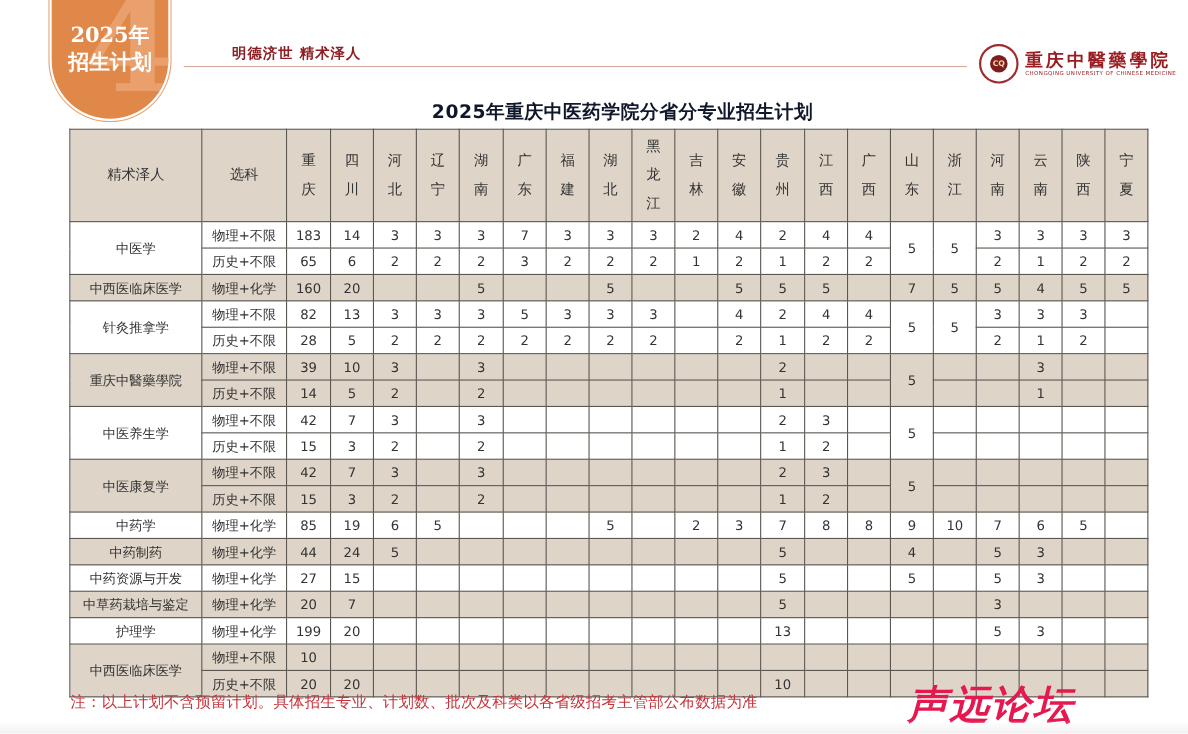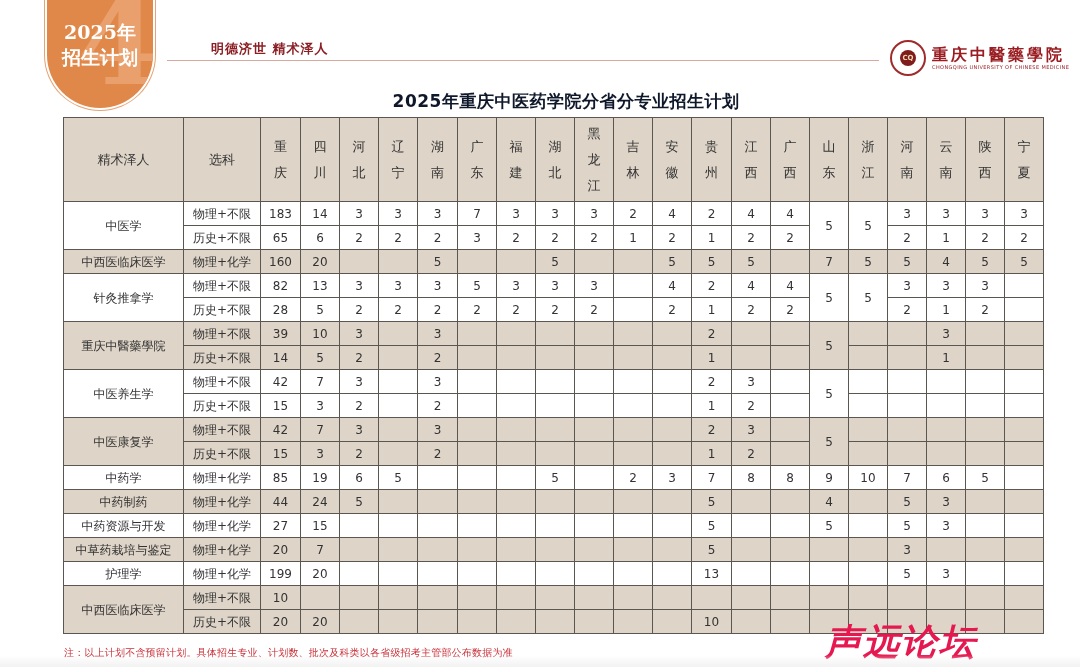--- a/index.html
+++ b/index.html
@@ -50,21 +50,21 @@
   }
   table.plan td, table.plan th {
     border:1px solid #5a5650; text-align:center; padding:0; font-weight:normal;
     height:23px; line-height:14px;
   }
   table.plan thead th { background:#ded4c8; height:83px; font-size:13px; line-height:26px; }
   table.plan thead th.vert span { display:block; }
   tr.shade td { background:#ded4c8; }
   tr.plain td { background:#ffffff; }
   .note {
-    position:absolute; left:64px; top:630px; font-size:10px; color:#c8323a; letter-spacing:0.2px;margin-top:16px;
+    position:absolute; left:64px; top:630px; font-size:14px; color:#c8323a; letter-spacing:0.2px;
   }
   .watermark {
     position:absolute; left:825px; top:620px; font-size:36px; font-weight:bold; font-style:italic;
     color:#e5184f; letter-spacing:2px; font-family:"DejaVu Sans", sans-serif; line-height:44px;
   }
   .fade { position:absolute; left:0; right:0; bottom:0; height:12px; background:linear-gradient(#fff0,#f2f2f2); }
 </style>
 </head>
 <body>
 

